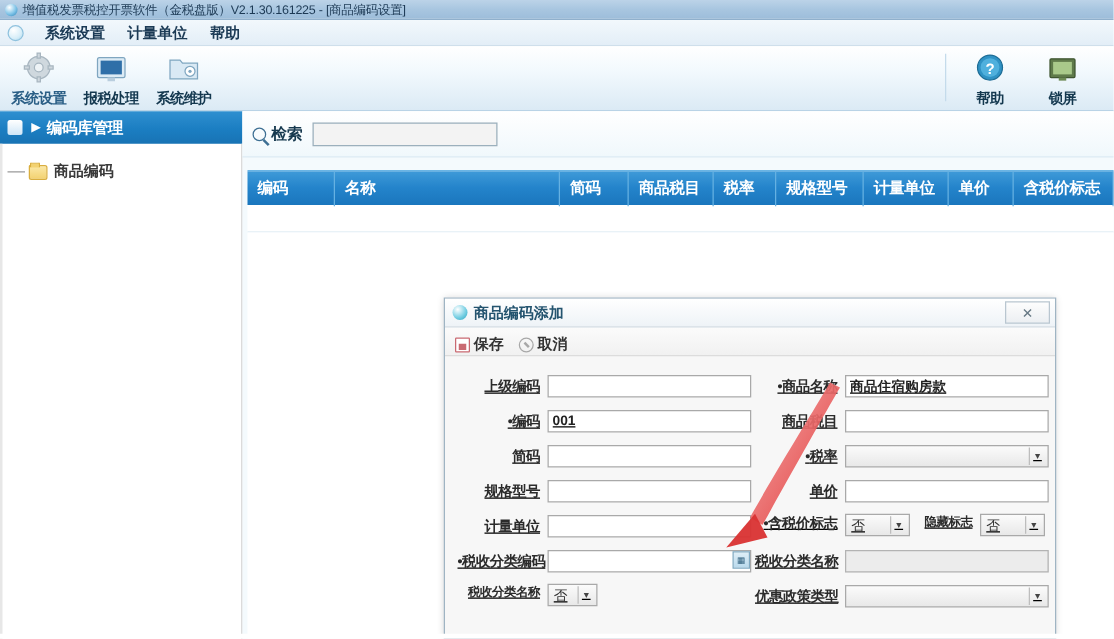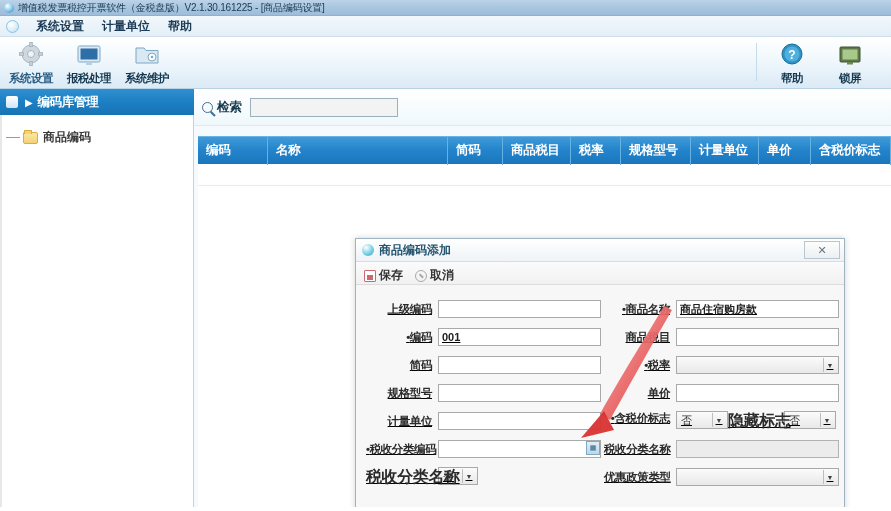--- a/index.html
+++ b/index.html
@@ -215,21 +215,21 @@
   .fselect.small { width:52px; }
   .fselect.mid { width:40px; }
   .combo-wrap { flex:1; display:flex; align-items:center; position:relative; }
   .browse-btn {
     position:absolute; right:1px; top:1px; width:14px; height:14px;
     background:linear-gradient(to bottom,#dfeef7,#b9d9ec); border:1px solid #7fa9c2;
     font-size:7px; color:#33627f; display:flex;align-items:center;justify-content:center;
   }
   .inline2 { display:flex; align-items:flex-start; height:20px; margin-bottom:8px; }
   .inline2 .gap-label { width:62px; text-align:right; padding-right:6px;
-    font-size:16px;color:#2b2b2b;white-space:nowrap;filter:blur(0.3px);font-weight:bold;
+    font-size:10px;color:#2b2b2b;white-space:nowrap;filter:blur(0.3px);font-weight:bold;
     letter-spacing:-0.4px;}
   
   .arrow-svg { position:absolute; left:0; top:0; width:891px; height:511px; pointer-events:none; }
   .bottom-strip { position:absolute; left:0; bottom:0; width:891px; height:4px; background:#ffffff;}
 </style>
 </head>
 <body>
 
 <div class="titlebar">
   <span class="tb-ico"></span>

